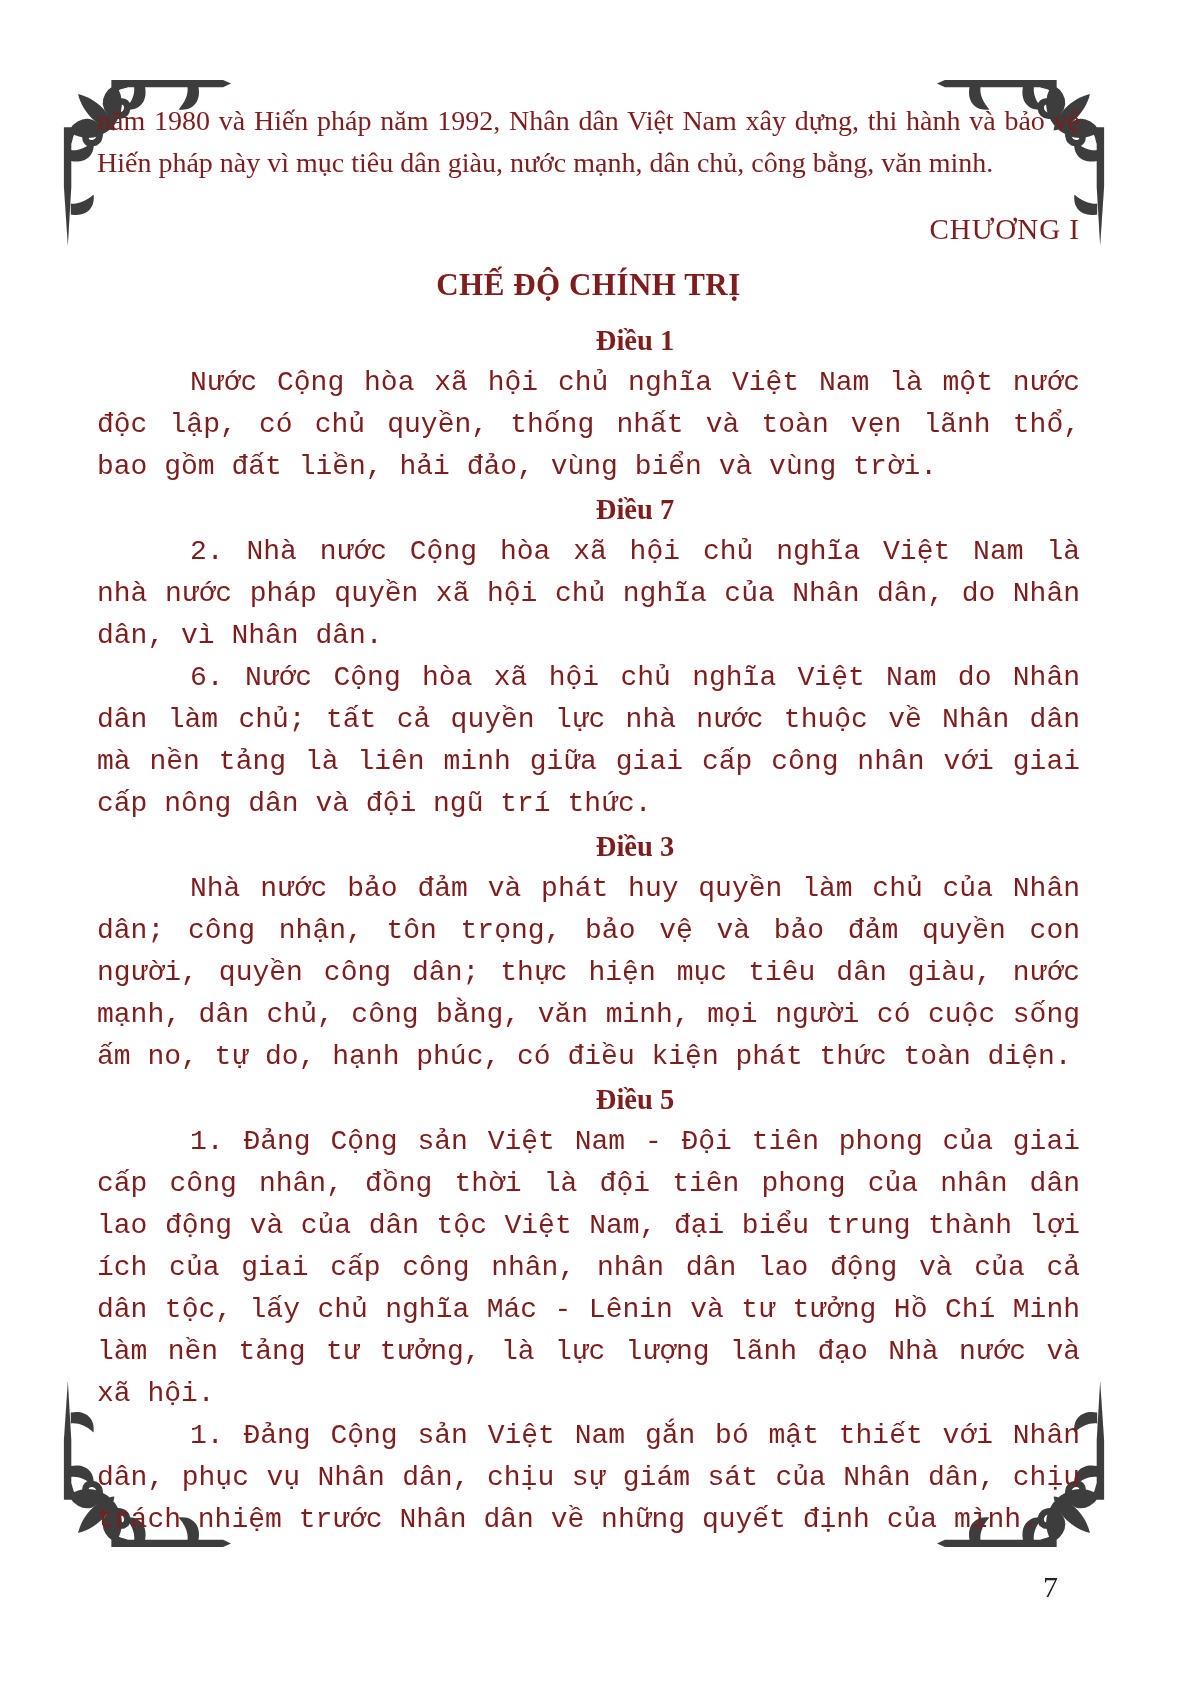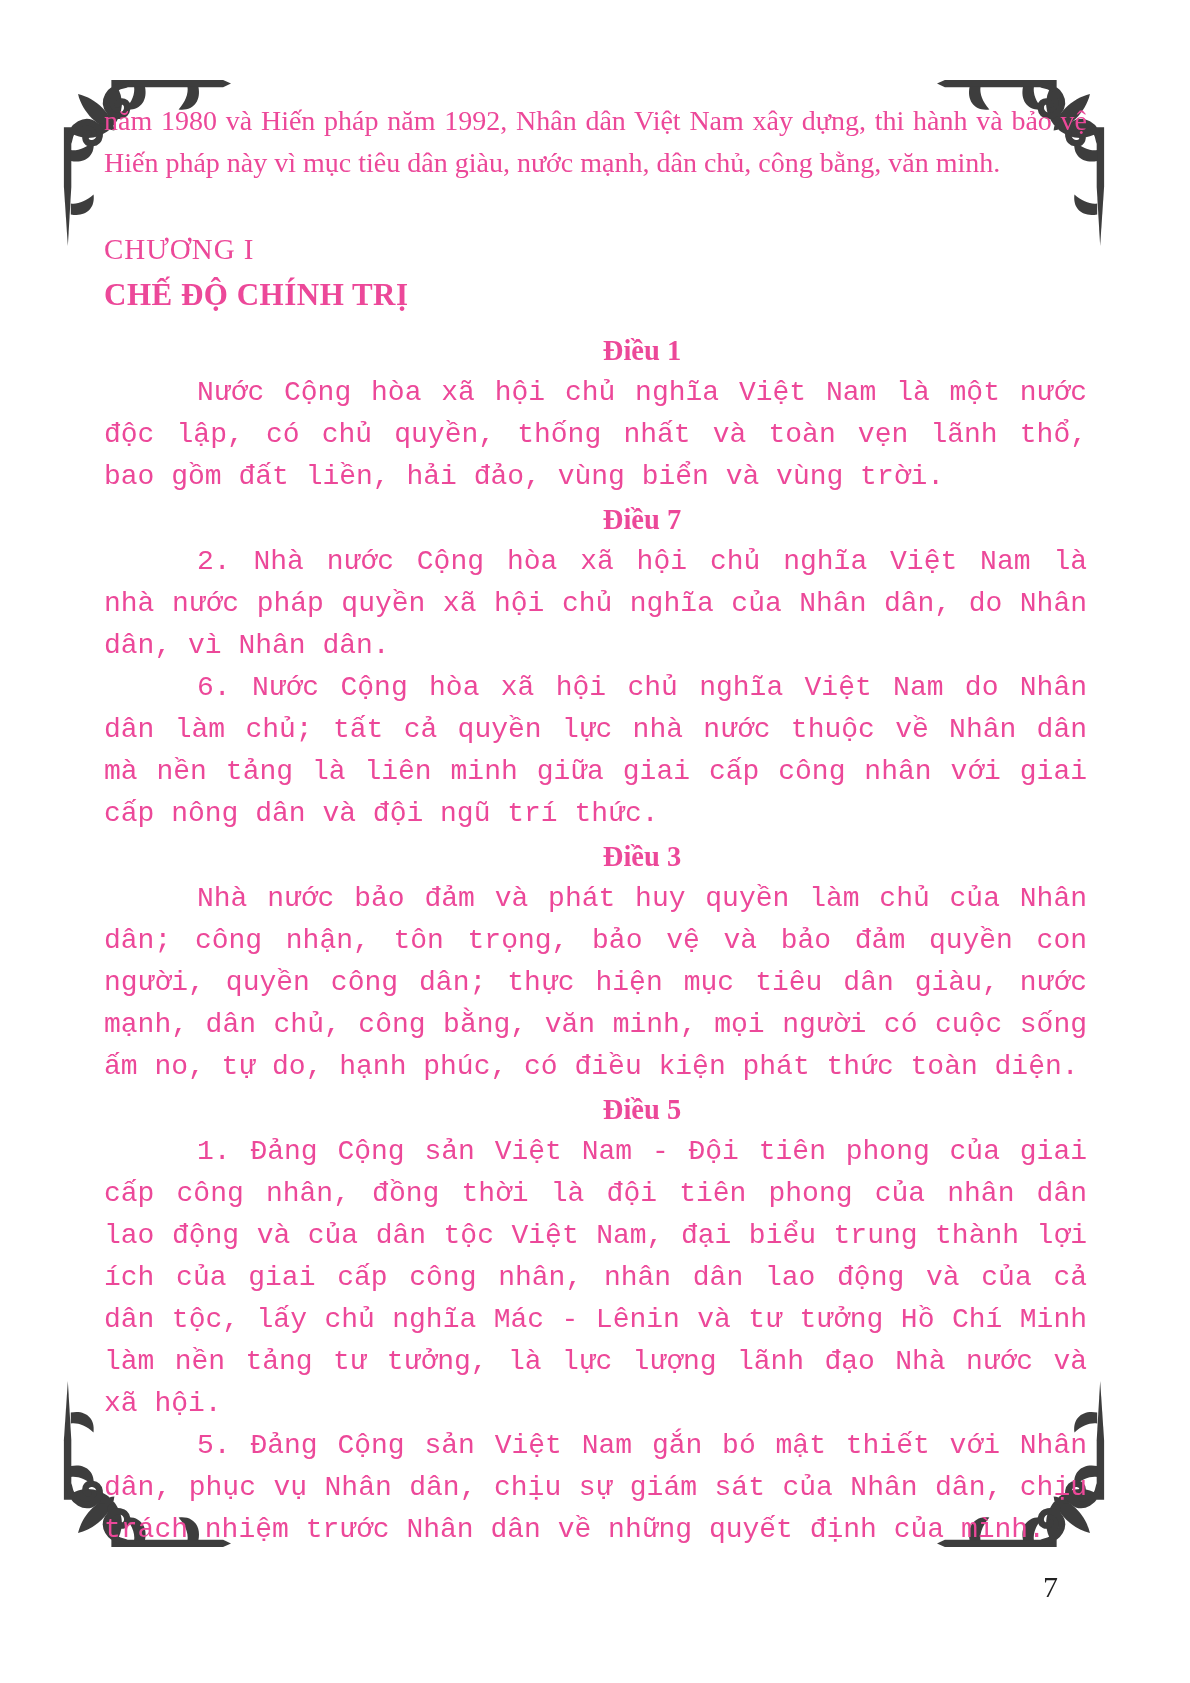--- a/index.html
+++ b/index.html
@@ -10,32 +10,32 @@
   }
   .page{position:absolute;inset:0;}
   
   .corner{position:absolute;width:178px;height:178px;}
   .corner.tl{left:54px;top:70px;}
   .corner.tr{right:76px;top:70px;transform:scaleX(-1);}
   .corner.bl{left:54px;bottom:126px;transform:scaleY(-1);}
   .corner.br{right:76px;bottom:126px;transform:scale(-1,-1);}
   
   .content{
-    position:absolute;left:104px;top:100px;width:983px;
-    font-size:28px;line-height:42px;color:#ec4899;
+    position:absolute;left:97px;top:100px;width:983px;
+    font-size:28px;line-height:42px;color:#7f1d1d;
     text-align:justify;
   }
   p{margin:0;}
   .intro-para{text-indent:0;}
   .chapter-label{
-    margin-top:44px;text-align:left;text-indent:0;
+    margin-top:24px;text-align:right;text-indent:0;
     font-size:29px;letter-spacing:1px;
   }
   .chapter-title{
-    margin-top:4px;text-align:left;text-indent:0;
+    margin-top:14px;text-align:center;text-indent:0;
     font-weight:bold;font-size:31px;letter-spacing:0.5px;
   }
   .article{margin:0;}
   .article-heading{
     margin-top:1px;font-weight:bold;text-align:center;
     padding-left:93px;font-size:28.5px;
   }
   .article:first-of-type .article-heading{margin-top:14px;}
   .article-para{text-indent:93px;font-family:Liberation Mono, monospace;}
   
@@ -113,20 +113,20 @@
     </div>
 
     <div class="article">
       <p class="article-heading">Điều 3</p>
       <p class="article-para">Nhà nước bảo đảm và phát huy quyền làm chủ của Nhân dân; công nhận, tôn trọng, bảo vệ và bảo đảm quyền con người, quyền công dân; thực hiện mục tiêu dân giàu, nước mạnh, dân chủ, công bằng, văn minh, mọi người có cuộc sống ấm no, tự do, hạnh phúc, có điều kiện phát thức toàn diện.</p>
     </div>
 
     <div class="article">
       <p class="article-heading">Điều 5</p>
       <p class="article-para">1. Đảng Cộng sản Việt Nam - Đội tiên phong của giai cấp công nhân, đồng thời là đội tiên phong của nhân dân lao động và của dân tộc Việt Nam, đại biểu trung thành lợi ích của giai cấp công nhân, nhân dân lao động và của cả dân tộc, lấy chủ nghĩa Mác - Lênin và tư tưởng Hồ Chí Minh làm nền tảng tư tưởng, là lực lượng lãnh đạo Nhà nước và xã hội.</p>
-      <p class="article-para">5. Đảng Cộng sản Việt Nam gắn bó mật thiết với Nhân dân, phục vụ Nhân dân, chịu sự giám sát của Nhân dân, chịu trách nhiệm trước Nhân dân về những quyết định của mình.</p>
+      <p class="article-para">1. Đảng Cộng sản Việt Nam gắn bó mật thiết với Nhân dân, phục vụ Nhân dân, chịu sự giám sát của Nhân dân, chịu trách nhiệm trước Nhân dân về những quyết định của mình.</p>
     </div>
 
   </div>
 
   <div class="page-number">7</div>
 
 </div>
 
 </body></html>

